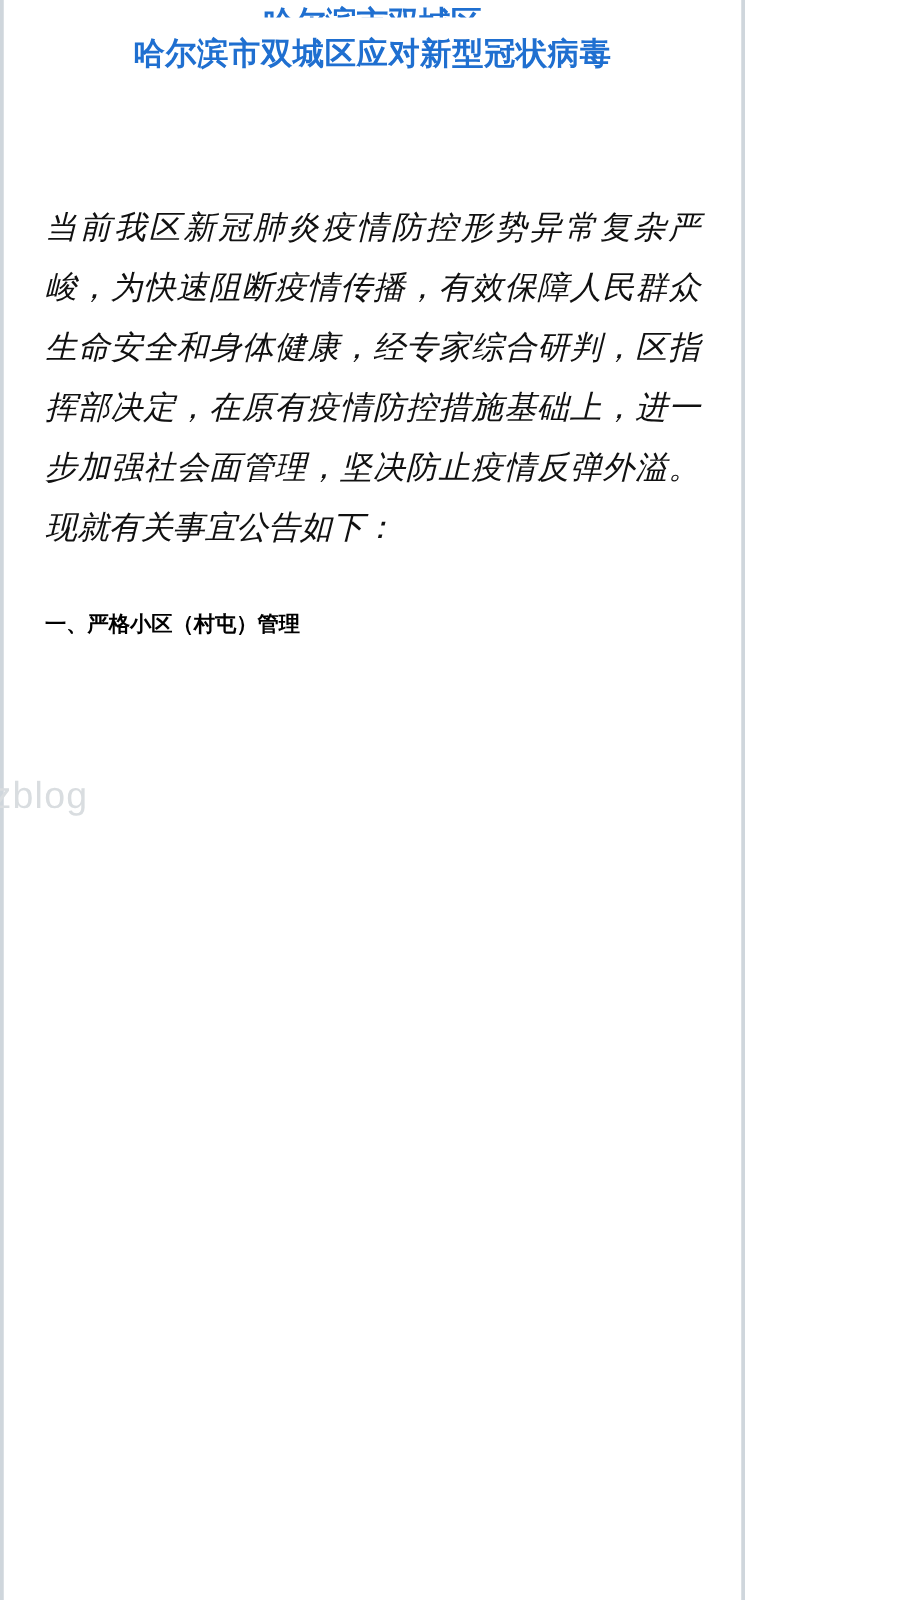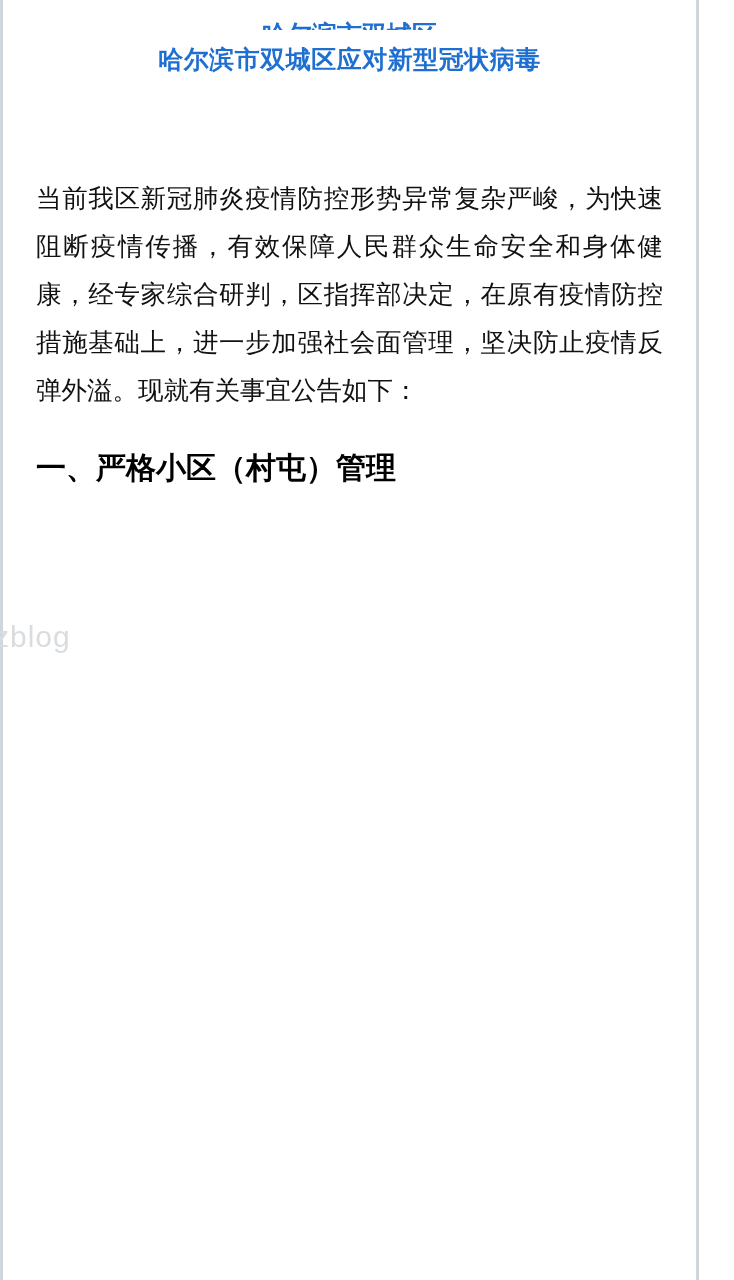--- a/index.html
+++ b/index.html
@@ -10,25 +10,25 @@
   body {
     width: 734px;
     height: 1280px;
     overflow: hidden;
     font-family: "Liberation Sans", sans-serif;
     color: #000000;
     position: relative;
   }
   .page {
     position: relative;
-    width: 699px;
+    width: 596px;
     height: 1280px;
     background: #ffffff;
     box-sizing: border-box;
-    padding: 16px 36px;
+    padding: 0 36px;
     overflow: hidden;
   }
   .side-rule {
     position: absolute;
     top: 0;
     bottom: 0;
     width: 3px;
     background: #cfd6dc;
   }
   .side-rule.left { left: 0; }
@@ -58,23 +58,24 @@
 
   .body-text {
     font-size: 25.5px;
     line-height: 48px;
     color: #111111;
     text-align: justify;
     text-justify: inter-ideograph;
   }
   .para {
     margin: 0 0 30px 0;
+    font-style: italic;
   }
   .section-head {
-    font-size: 30px;
+    font-size: 17px;
     line-height: 48px;
     font-weight: bold;
     color: #000000;
     margin: 0 0 24px 0;
   }
   .para-last {
     margin-bottom: 0;
   }
 
   .watermark {

